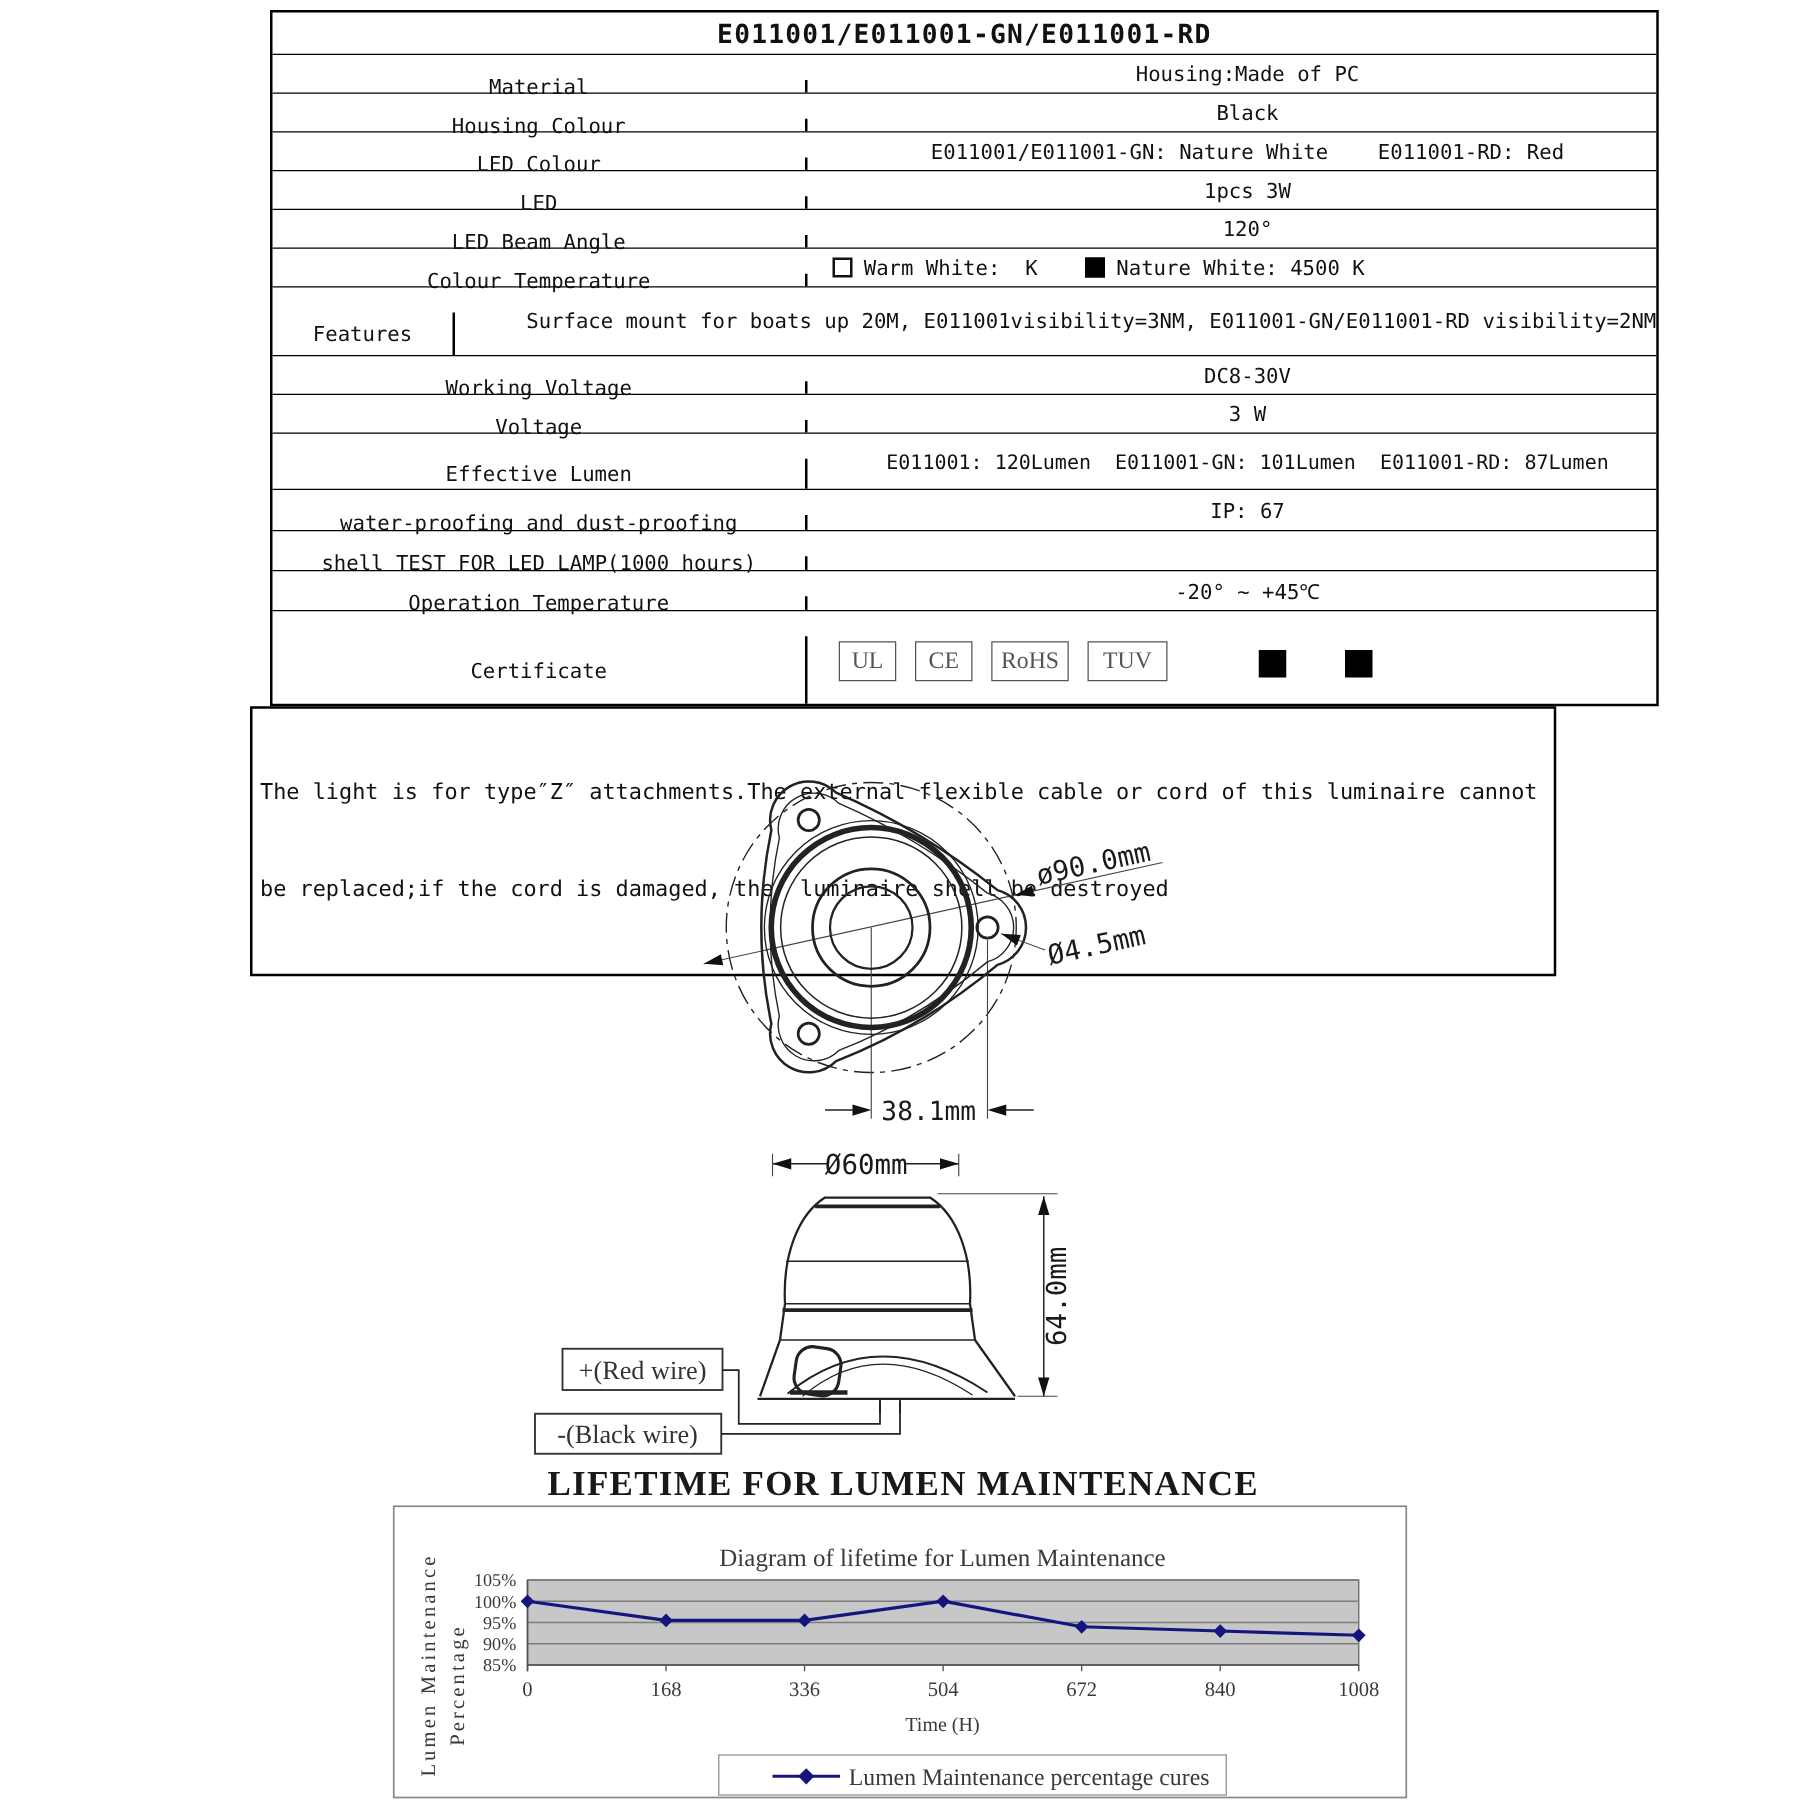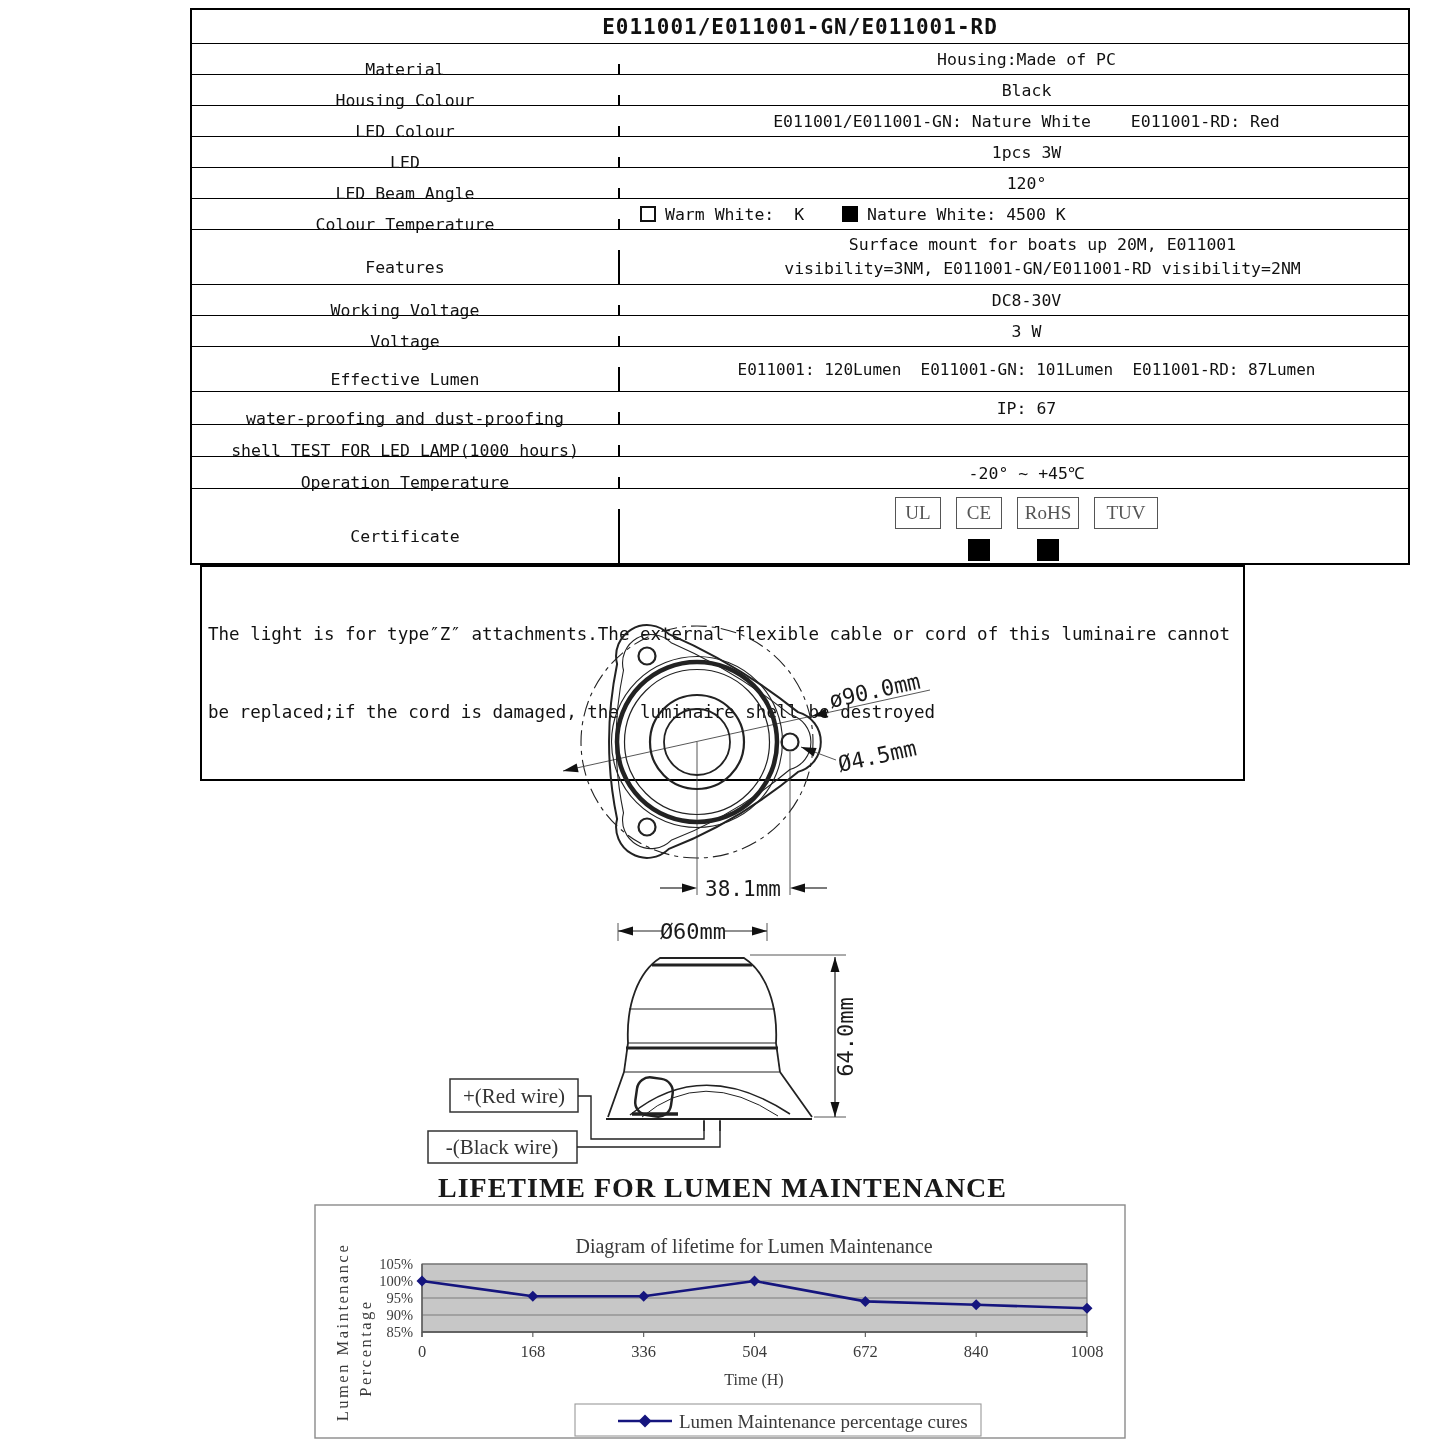--- a/index.html
+++ b/index.html
@@ -1,31 +1,31 @@
 <!DOCTYPE html>
 <html><head>
 <meta charset="utf-8">
 <style>
   html,body{margin:0;padding:0;background:#fff;}
   #sheet{position:relative;width:1445px;height:1445px;background:#ffffff;overflow:hidden;
          font-family:"DejaVu Sans Mono",monospace;color:#111;}
   
-  .spec-table{position:absolute;left:190px;top:8px;width:1220px;border:2px solid #000;box-sizing:border-box;}
+  .spec-table{position:absolute;left:216px;top:8px;width:1111px;border:2px solid #000;box-sizing:border-box;}
   .t-row{display:flex;border-top:1.5px solid #000;box-sizing:border-box;}
   .t-row:first-child{border-top:none;}
   .t-title{justify-content:center;align-items:center;font-size:21px;font-weight:bold;letter-spacing:1px;}
   .c-label{width:428px;display:flex;align-items:center;justify-content:center;
            border-right:2px solid #000;box-sizing:border-box;font-size:16.5px;text-align:center;margin-top:20px;}
   .c-value{flex:1;display:flex;align-items:center;justify-content:center;font-size:16.5px;white-space:pre;padding-left:25px;}
   .c-left{justify-content:flex-start;padding-left:20px;}
   .chk{width:16px;height:16px;border:2px solid #111;display:inline-block;box-sizing:border-box;margin-right:9px;}
   .chk.filled{background:#000;border-color:#000;}
   .gap34{display:inline-block;width:38px;}
-  .feat{flex-direction:column;line-height:24px;margin-left:32px;}
-  .cert-wrap{display:flex;flex-direction:column;align-items:center;width:100%;}
+  .feat{flex-direction:row;line-height:24px;margin-left:32px;}
+  .cert-wrap{display:flex;flex-direction:row;align-items:center;width:100%;}
   .cert-row{display:flex;gap:15px;align-items:center;margin-top:6px;}
   .cert-box{border:1.5px solid #555;color:#555;font-family:"Liberation Serif",serif;font-size:19px;
             display:flex;align-items:center;justify-content:center;height:30px;padding:0 8px;min-width:26px;}
   .cert-marks{display:flex;gap:15px;margin-top:10px;}
   .cert-slot{display:flex;justify-content:center;}
   .sq{width:22px;height:22px;background:#000;}
   
   .note-box{position:absolute;left:200px;top:565px;width:1045px;border:2px solid #000;box-sizing:border-box;
             font-size:17.5px;line-height:26px;padding:2px 6px;white-space:pre;}
   

